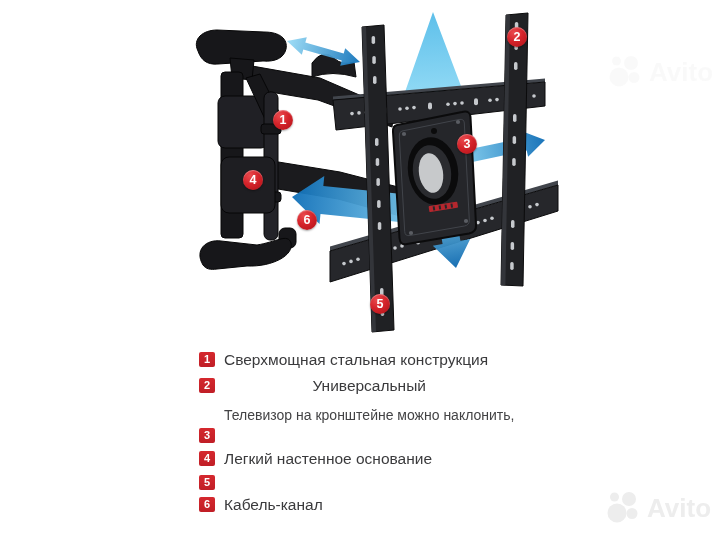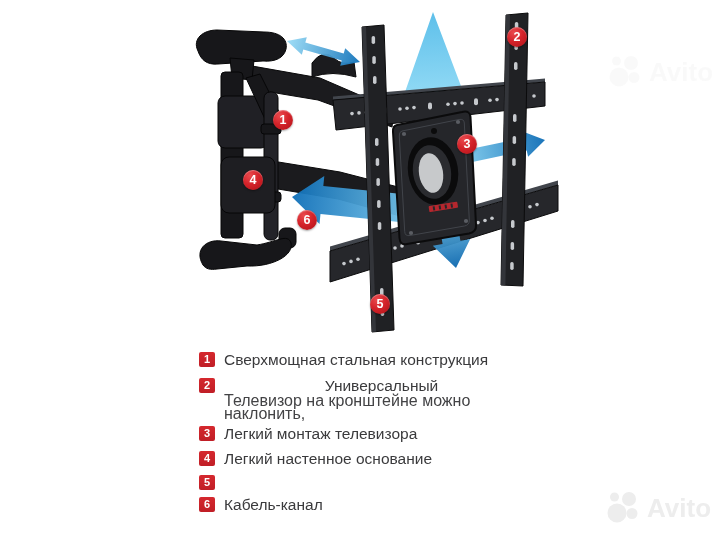--- a/index.html
+++ b/index.html
@@ -12,21 +12,21 @@
     color:#fff;font-weight:bold;font-size:12.5px;line-height:20px;text-align:center;
     box-shadow:0 1px 2px rgba(0,0,0,.35), inset 0 1px 1px rgba(255,255,255,.35);}
   
   .features{position:absolute;left:199px;top:351px;width:340px;}
   .feat{display:flex;gap:9px;margin-bottom:7px;}
   .feat-badge{flex:0 0 auto;width:16px;height:15px;margin-top:1px;border-radius:2px;
     background:linear-gradient(180deg,#d5282e 0%,#c01e26 100%);
     color:#fff;font-weight:bold;font-size:11px;line-height:15px;text-align:center;}
   .feat-text{min-width:0;}
   .feat-title{font-size:15.5px;line-height:17px;color:#3a3a3c;text-align:center;}
-  .feat-sub{font-size:16px;line-height:12.5px;color:#434345;margin-top:1px;}
+  .feat-sub{font-size:14px;line-height:12.5px;color:#434345;margin-top:15px;}
   .feat-sub span{display:block;}
   
   .wm{position:absolute;display:flex;align-items:center;color:#ededed;}
   .wm-text{font-size:26px;font-weight:bold;letter-spacing:0;margin-left:3px;color:#ededed;}
   .wm-top{left:608px;top:53px;opacity:.3;}
   .wm-bottom{left:606px;top:489px;}
 </style>
 </head>
 <body>
 
@@ -205,21 +205,20 @@
         <div class="feat-title">Универсальный</div>
         <div class="feat-sub">
           <span>Телевизор на кронштейне можно наклонить,</span>
         </div>
       </div>
     </div>
 
     <div class="feat" style="margin-bottom:0;">
       <div class="feat-badge">3</div>
       <div class="feat-text">
-        <div class="feat-title">Легкий монтаж телевизора</div>
         <div class="feat-sub">
         </div>
       </div>
     </div>
 
     <div class="feat" style="margin-top:7px;margin-bottom:7px;">
       <div class="feat-badge">4</div>
       <div class="feat-text">
         <div class="feat-title">Легкий настенное основание</div>
       </div>

